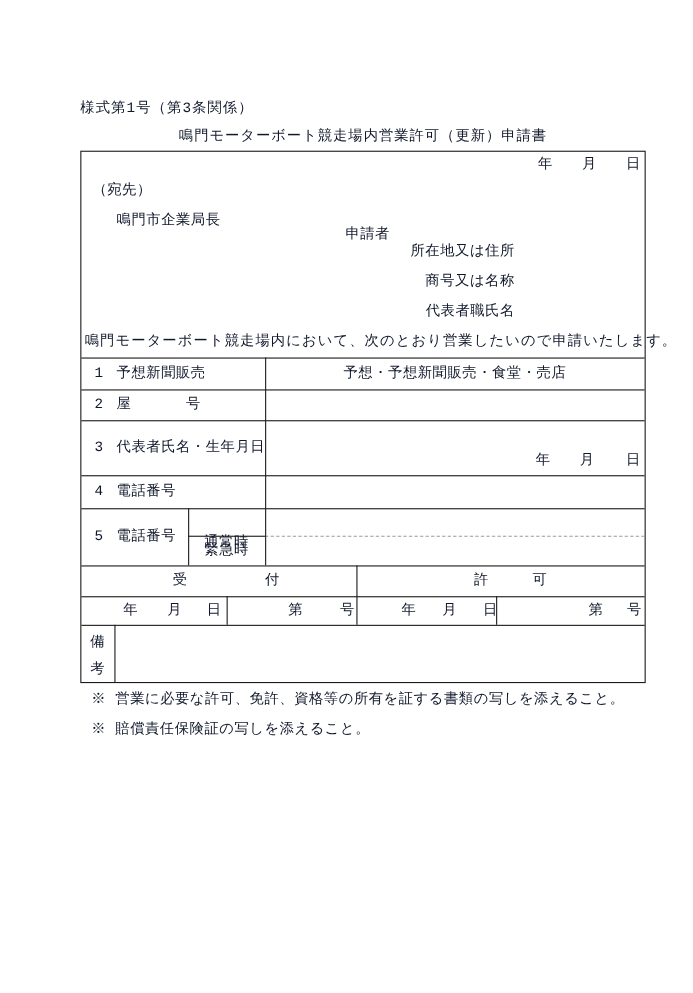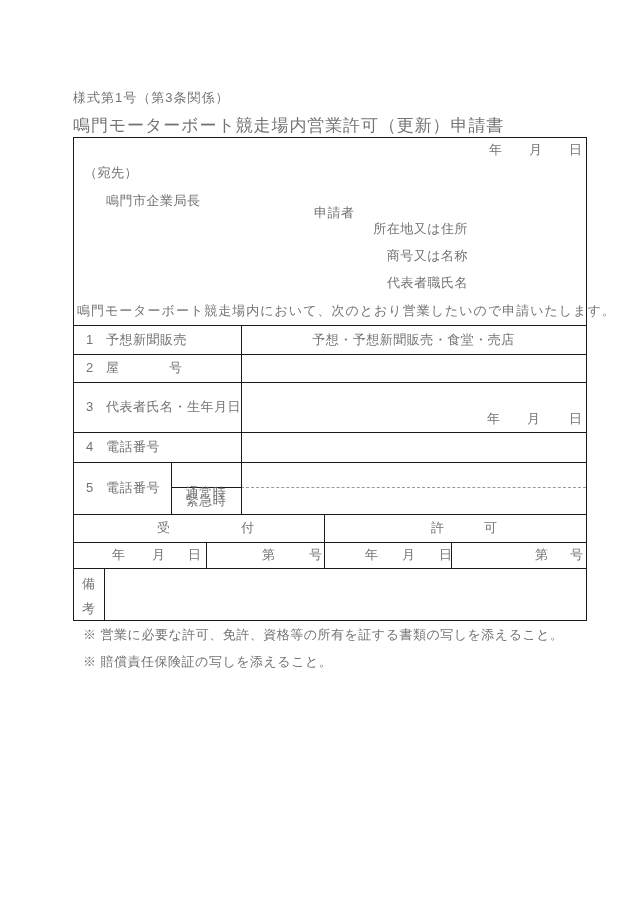--- a/index.html
+++ b/index.html
@@ -1,34 +1,34 @@
 <!DOCTYPE html>
 <html><head>
 <meta charset="utf-8">
 <style>
   html,body{margin:0;padding:0;background:#ffffff;}
   .page{
     position:relative;
     width:630px;height:887px;
     background:#ffffff;
-    font-family:Liberation Sans, sans-serif;
-    color:#737373;
+    font-family:Liberation Mono, monospace;
+    color:#0f172a;
     overflow:hidden;
   }
   .t{
     position:absolute;
     font-size:13px;
     line-height:14px;
     letter-spacing:0.5px;
     white-space:nowrap;
   }
   .form-code{position:absolute;left:73px;top:89px;font-size:13px;letter-spacing:1px;}
   .doc-title{
     position:absolute;left:73px;top:114px;width:514px;
-    text-align:left;font-size:17px;letter-spacing:0.9px;white-space:nowrap;
+    text-align:center;font-size:13px;letter-spacing:0.9px;white-space:nowrap;
   }
   .form-box{
     position:absolute;left:73px;top:137px;
     width:514px;height:484px;
     border:1px solid #1a1a1a;
     box-sizing:border-box;
   }
   .hl{position:absolute;height:0;border-top:1px solid #1a1a1a;}
   .hl.dashed{border-top:1px dashed #9a9a9a;}
   .vl{position:absolute;width:0;border-left:1px solid #1a1a1a;}

